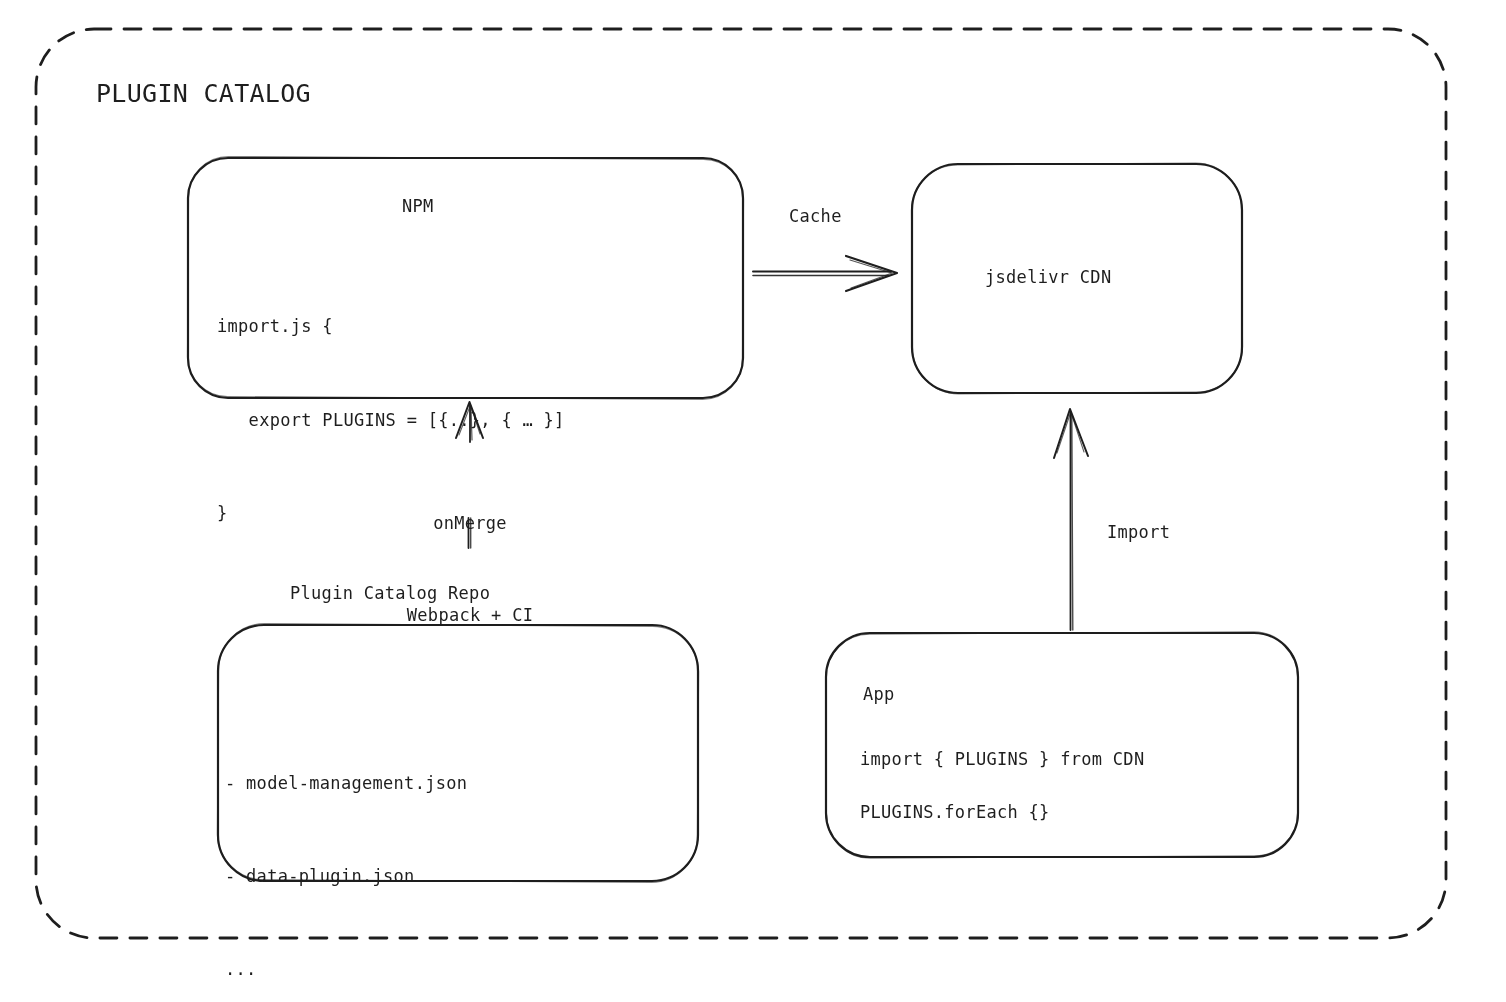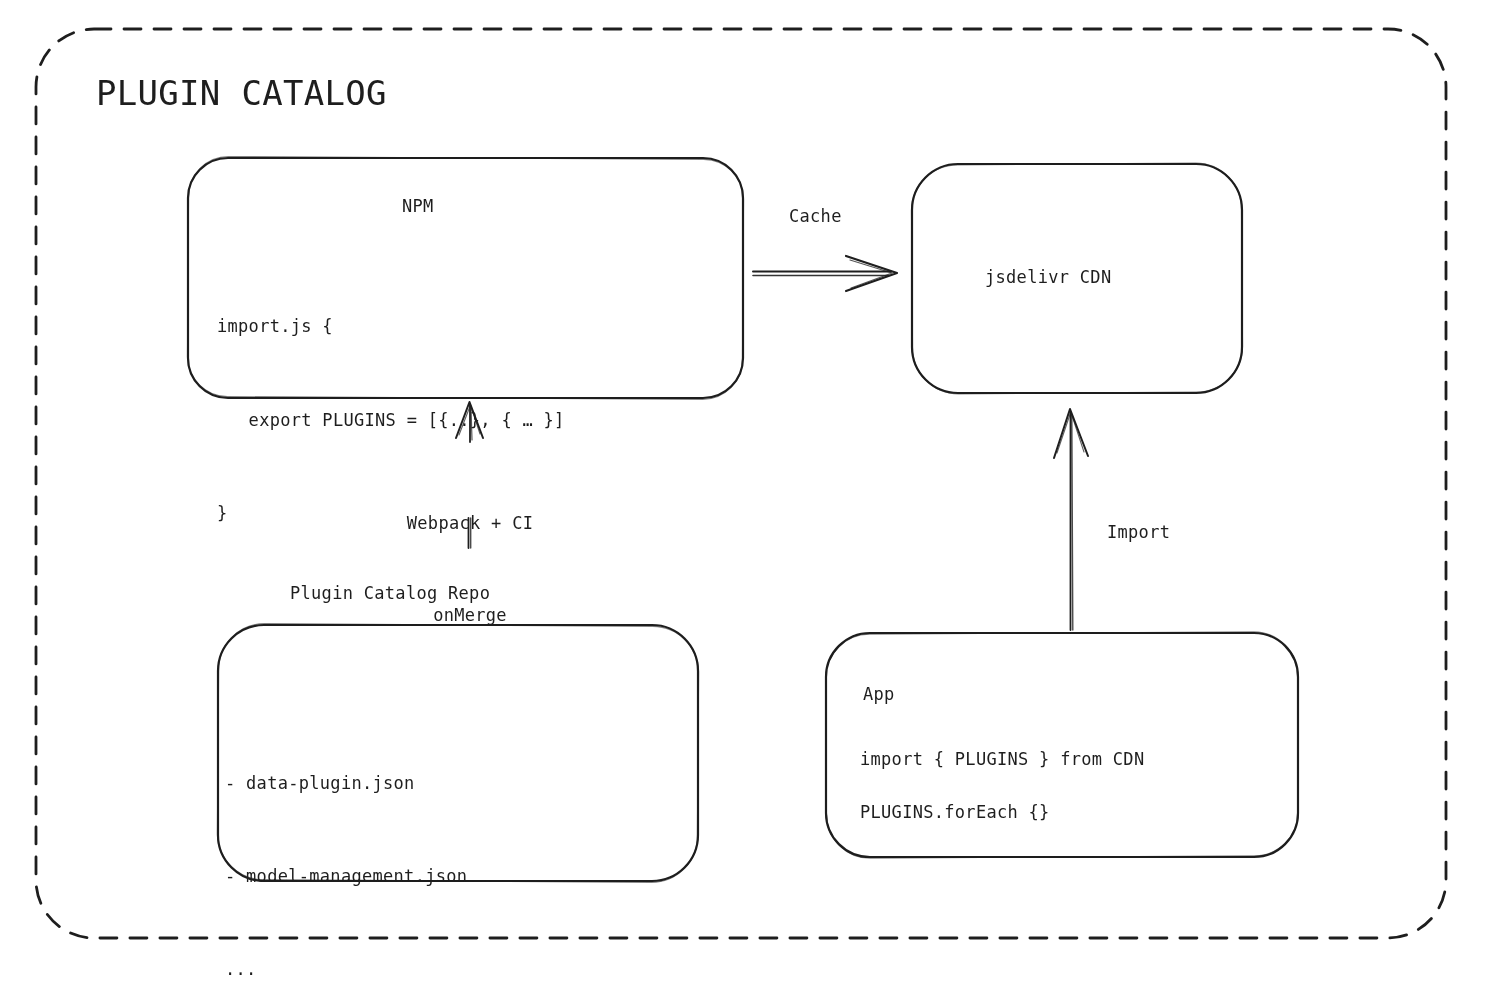--- a/index.html
+++ b/index.html
@@ -17,21 +17,21 @@
     left: 0; top: 0;
     width: 1506px; height: 1002px;
   }
   .txt {
     position: absolute;
     white-space: pre;
     font-size: 17px;
     line-height: 31px;
     letter-spacing: 0.3px;
   }
-  .page-title { font-size: 34px; }
+  .page-title { font-size: 25px; }
   .code-block div { line-height: 31.5px; }
   .center { text-align: center; }
   .lh30 div { line-height: 30px; }
   .lh31 div { line-height: 31px; }
 </style>
 </head>
 <body>
 
 <div class="canvas">
 
@@ -82,30 +82,30 @@
     <div>import.js {</div>
     <div>   export PLUGINS = [{..}, { … }]</div>
     <div>}</div>
   </div>
 
   <div class="txt" style="left:789px; top:201px;">Cache</div>
 
   <div class="txt" style="left:985px; top:262px;">jsdelivr CDN</div>
 
   <div class="txt center lh30" style="left:350px; top:446px; width:240px;">
+    <div>onMerge</div>
     <div>Webpack + CI</div>
-    <div>onMerge</div>
   </div>
 
   <div class="txt" style="left:1107px; top:517px;">Import</div>
 
   <div class="txt" style="left:290px; top:567px;margin-top:11px;">Plugin Catalog Repo</div>
   <div class="txt lh31" style="left:225px; top:706px;">
+    <div>- model-management.json</div>
     <div>- data-plugin.json</div>
-    <div>- model-management.json</div>
     <div>...</div>
   </div>
 
   <div class="txt" style="left:863px; top:679px;">App</div>
   <div class="txt" style="left:860px; top:744px;">import { PLUGINS } from CDN</div>
   <div class="txt" style="left:860px; top:797px;text-align:center;">PLUGINS.forEach {}</div>
 
 </div>
 
 </body></html>

